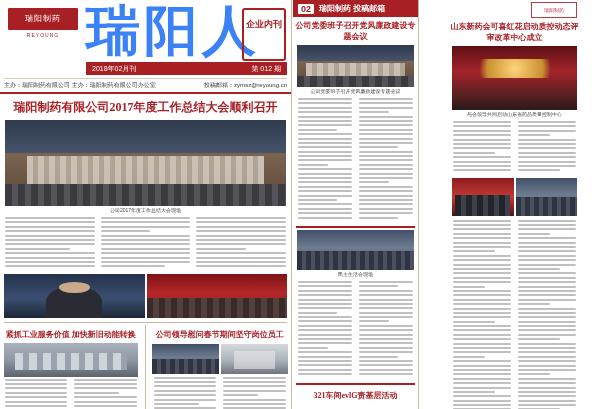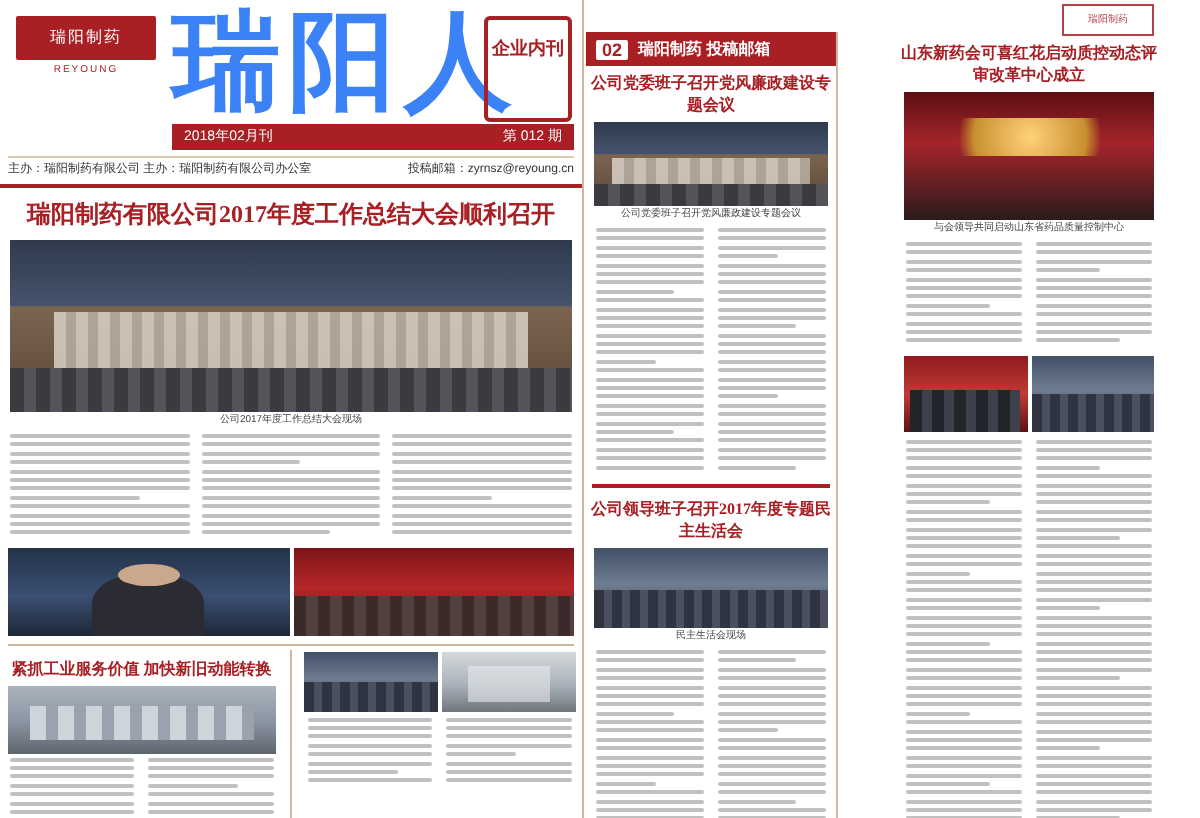--- a/index.html
+++ b/index.html
@@ -8,21 +8,21 @@
     background:#cfcfcf;
     font-family:"Liberation Sans","DejaVu Sans",sans-serif;
   }
   .page{
     position:relative;width:600px;height:409px;background:#ffffff;
     box-sizing:border-box;
   }
   
   .col{position:absolute;top:0;bottom:0;box-sizing:border-box;}
   .col-left{left:0;width:292px;border-right:1px solid #cdb9a0;}
-  .col-mid{left:293px;width:126px;border-right:1px solid #cdb9a0;margin-top:16px;}
+  .col-mid{left:293px;width:126px;border-right:1px solid #cdb9a0;}
   .col-right{left:448px;width:133px;}
 
   
   .masthead{position:relative;height:92px;border-bottom:2px solid #a81f24;}
   .logo{position:absolute;left:8px;top:8px;width:72px;height:34px;}
   .logo-badge{
     width:70px;height:22px;background:#a81f24;color:#fff;
     font-size:8px;line-height:22px;text-align:center;letter-spacing:1px;
     border-radius:1px;
   }
@@ -256,20 +256,21 @@
             <div class="ln"></div>
             <div class="ln s"></div>
           <div class="ln"></div>
             <div class="ln"></div>
             <div class="ln"></div>
 
         </div>
 
       </div>
       <div style="width:50%;box-sizing:border-box;padding-left:3px;">
+        <div class="headline hl-sub">公司领导慰问春节期间坚守岗位员工</div>
         <div class="photogrid g2" style="padding:1px 3px;">
           <div class="photo ph-group" style="height:30px;"></div>
           <div class="photo ph-lab" style="height:30px;"></div>
         </div>
         <div class="fakelines cols2">
           <div class="ln"></div>
             <div class="ln"></div>
             <div class="ln"></div>
             <div class="ln"></div>
           <div class="ln"></div>
@@ -353,21 +354,20 @@
         <div class="ln"></div>
         <div class="ln"></div>
         <div class="ln"></div>
       <div class="ln"></div>
         <div class="ln"></div>
         <div class="ln"></div>
         <div class="ln s"></div>
     </div>
 
     <div class="mid-head"></div>
-    <div class="small-red-title">公司领导班子召开2017年度专题民主生活会</div>
     <div class="photo ph-group" style="height:40px;margin:0 4px;"></div>
     <div class="caption">民主生活会现场</div>
     <div class="fakelines cols2">
       <div class="ln"></div>
         <div class="ln"></div>
         <div class="ln"></div>
         <div class="ln"></div>
       <div class="ln"></div>
         <div class="ln"></div>
         <div class="ln"></div>

